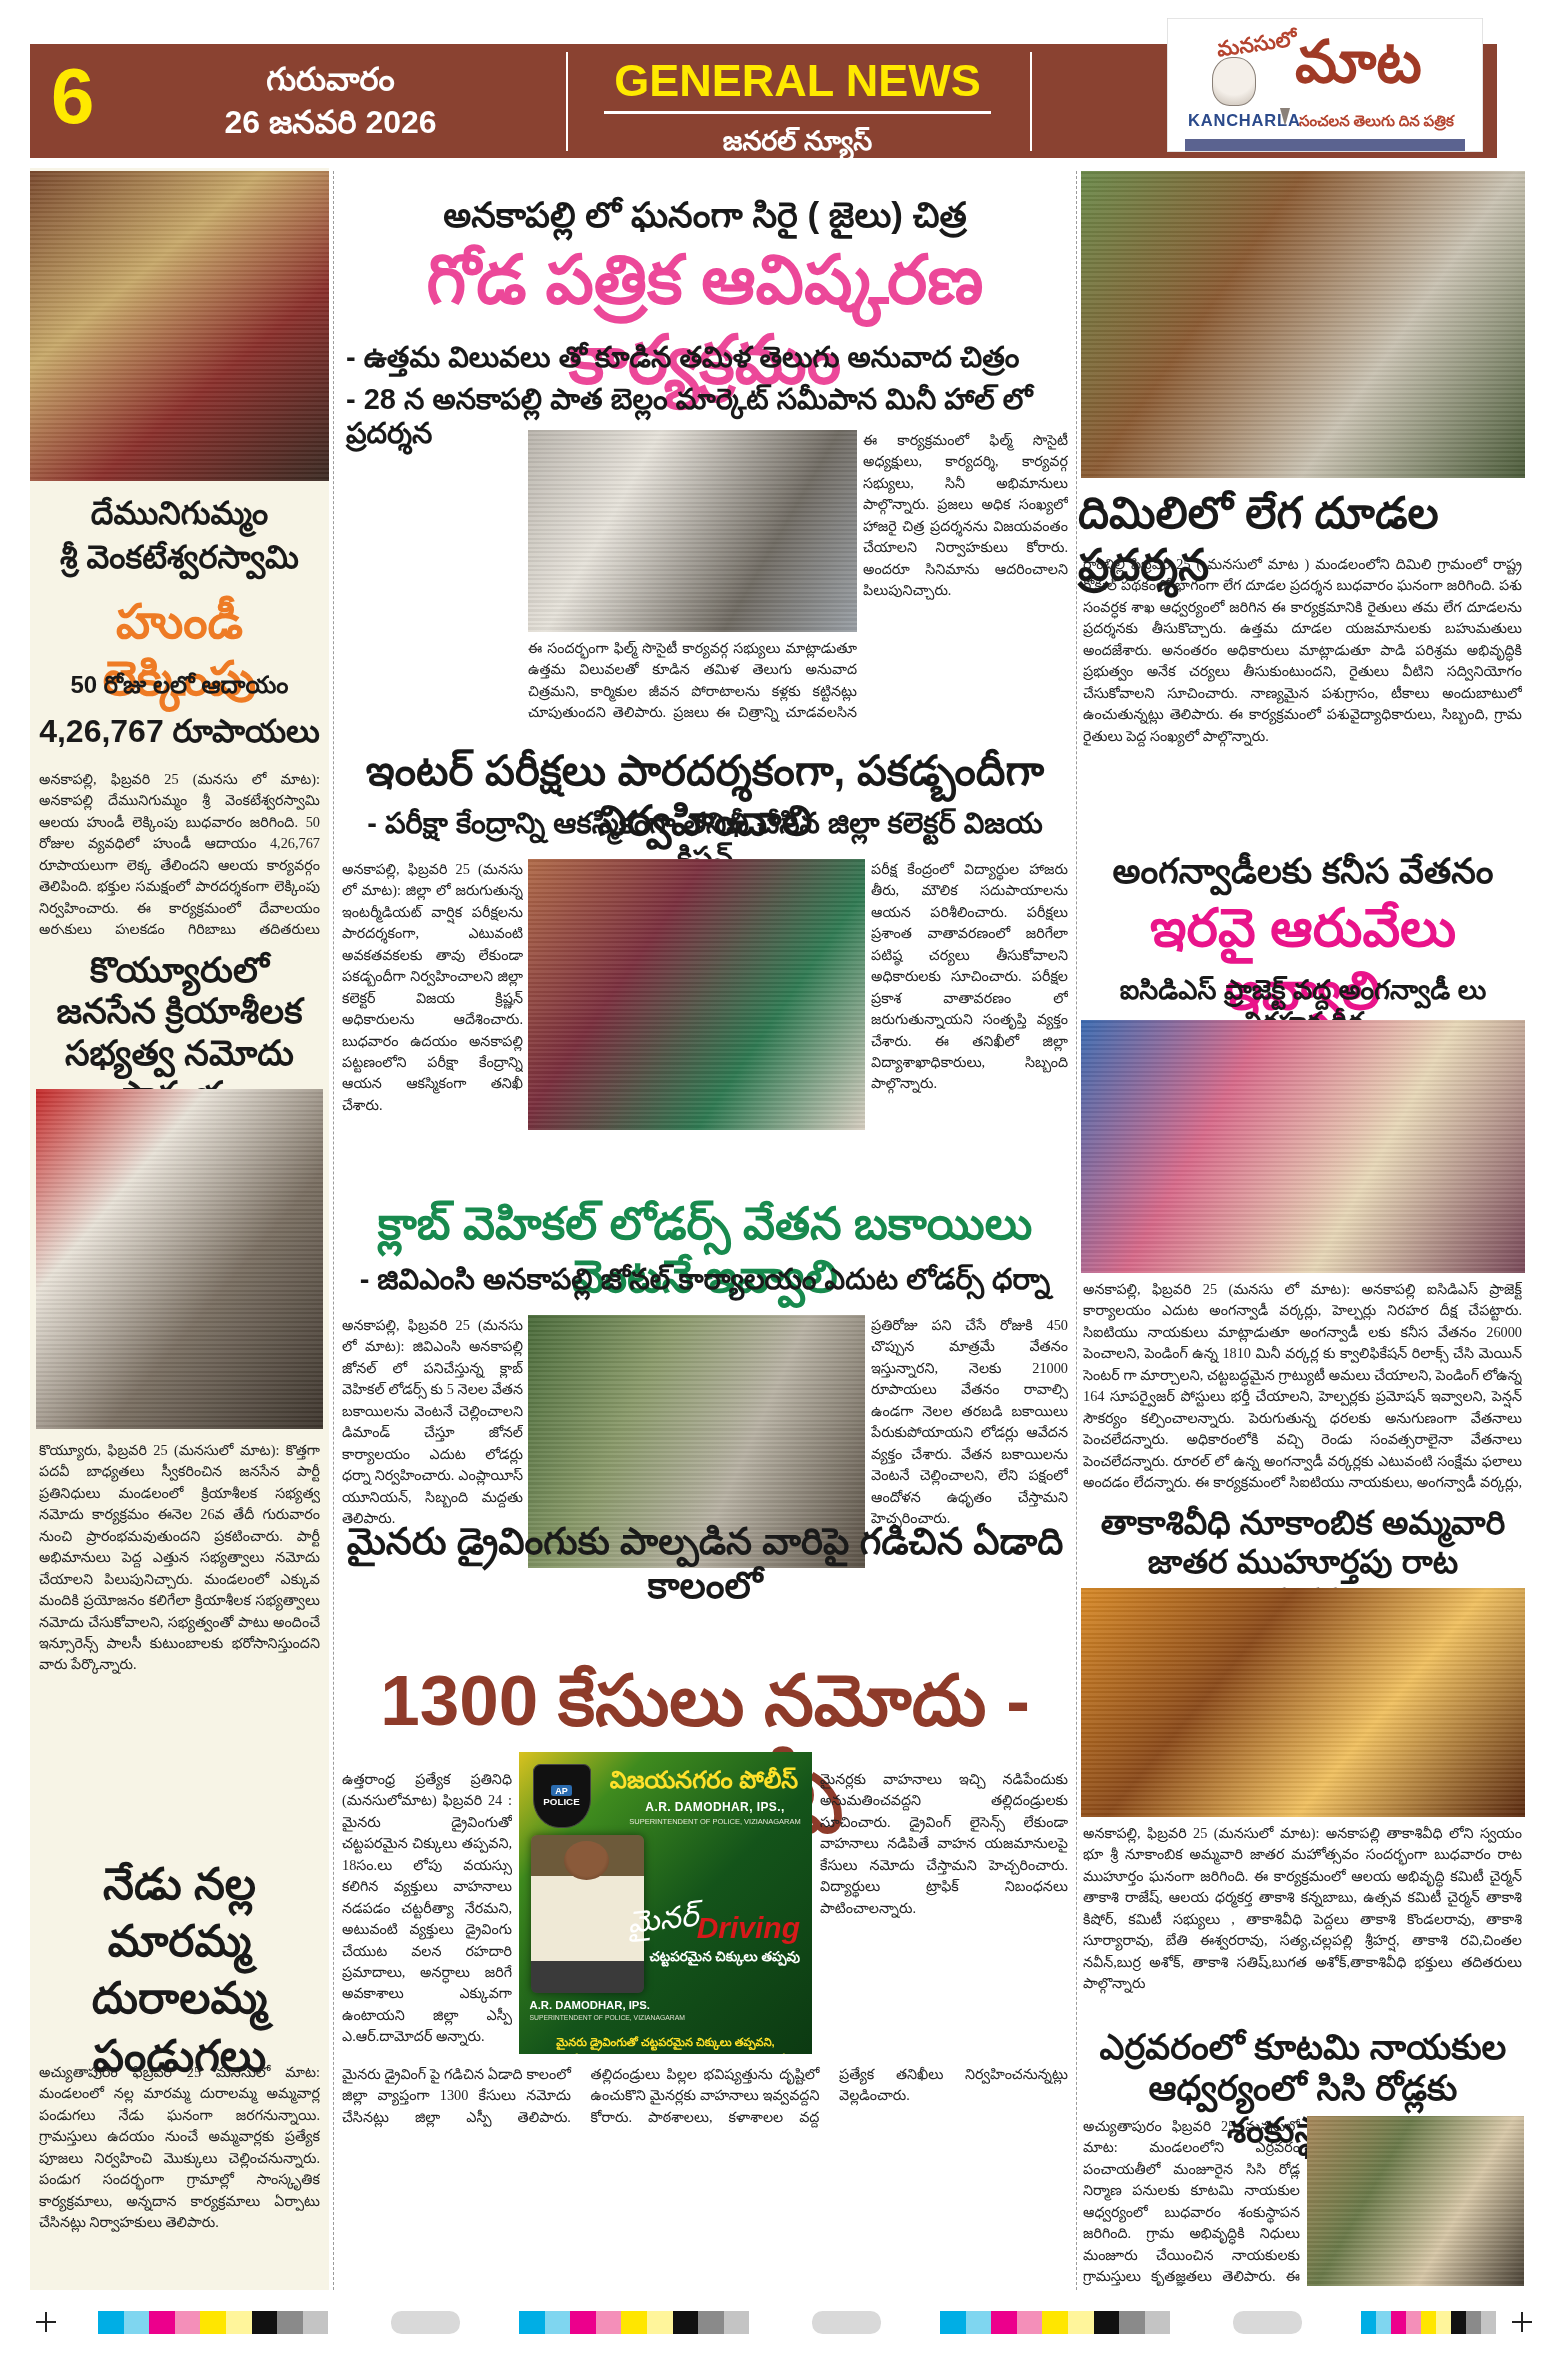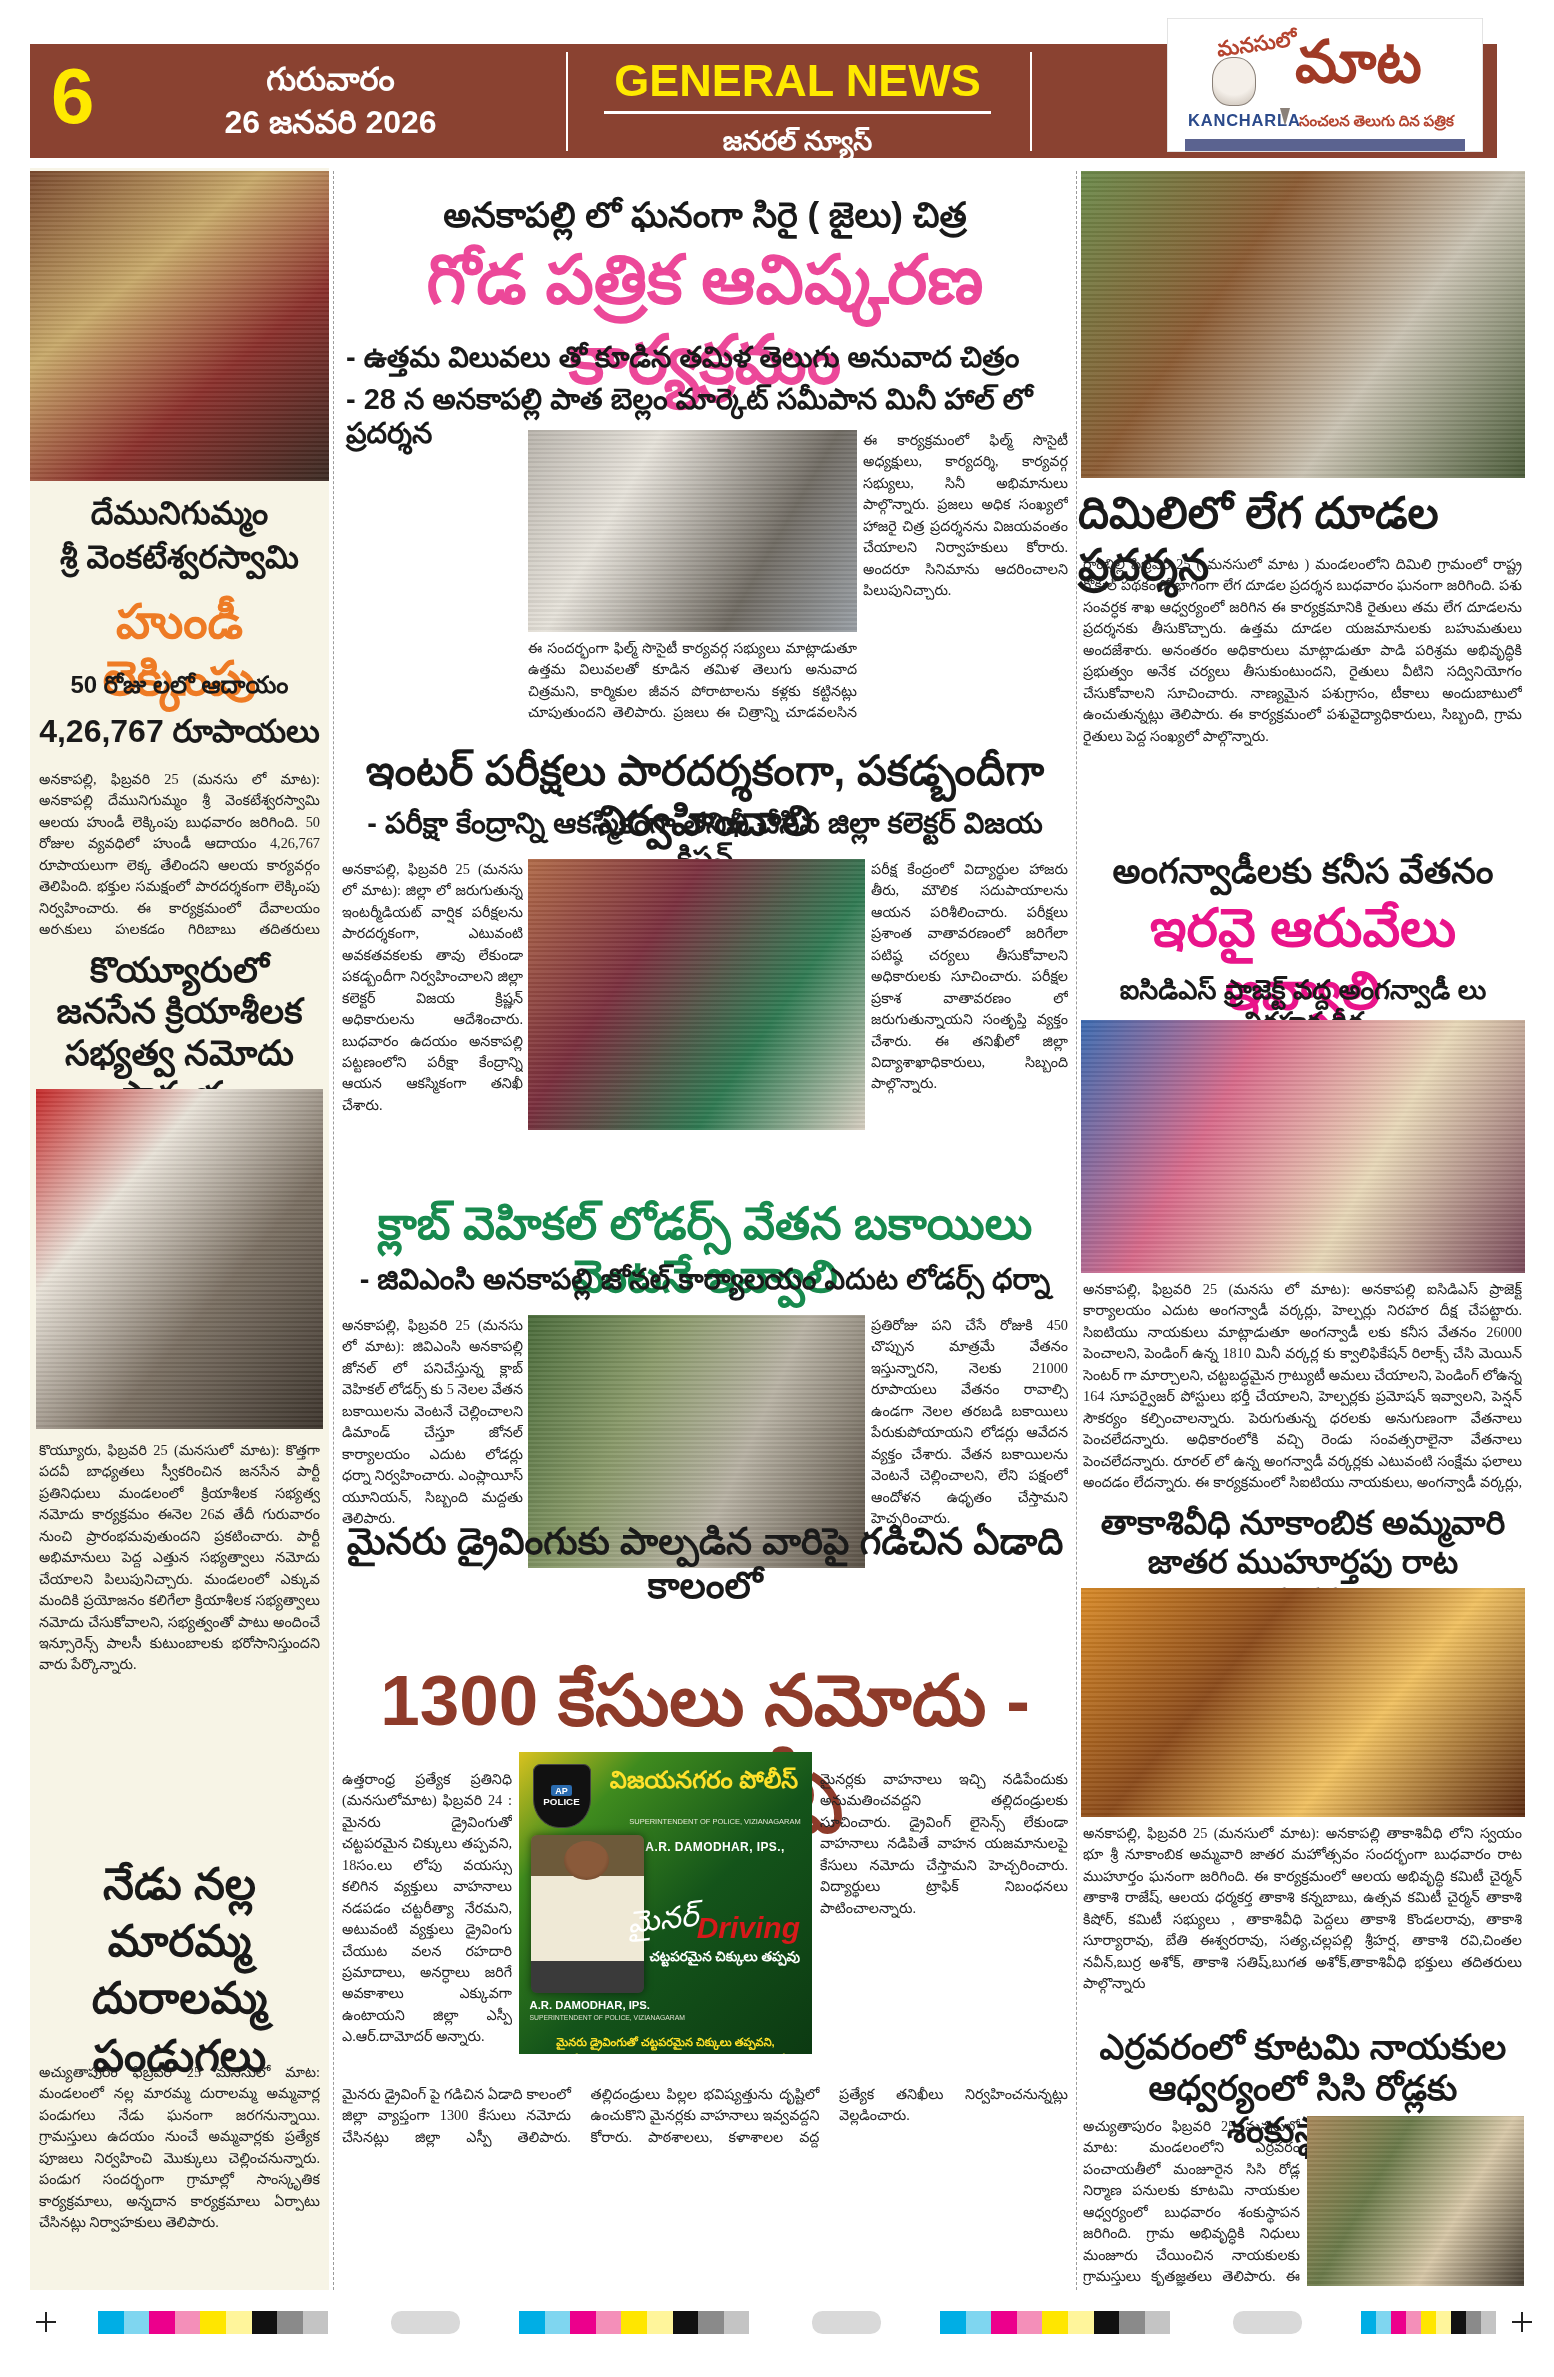--- a/index.html
+++ b/index.html
@@ -33,32 +33,32 @@
             border-right:5.3px solid transparent;border-top:18px solid #8a8078;}
   
   .leftbg{position:absolute;left:30px;top:168px;width:299px;height:2122px;background:#f7f4e6;}
   .dash{position:absolute;top:171px;height:2119px;width:0;border-left:1.5px dashed #9a9a9a;}
   
   .photo{position:absolute;background-size:cover;}
   .ph-grain{width:100%;height:100%;background:
       repeating-linear-gradient(0deg,rgba(255,255,255,.06) 0 2.3px,rgba(0,0,0,.05) 2.3px 4.5px);}
   .khead{font-family:"Liberation Sans",sans-serif;font-weight:bold;text-align:center;line-height:1.18;}
   .body-te{font-size:14.3px;line-height:1.5;text-align:justify;color:#222;}
-  .cols3{column-count:3;column-gap:19.6px;margin-top:20px;}
+  .cols3{column-count:3;column-gap:19.6px;}
   
   .poster{position:absolute;background:linear-gradient(135deg,#d9c21f 0%,#3f8b1e 22%,#14541a 55%,#0c3a12 100%);
           overflow:hidden;font-family:"Liberation Sans",sans-serif;}
   .poster .badge{position:absolute;left:13.5px;top:12px;width:56px;height:62px;background:#111;
           border-radius:7.5px 7.5px 45% 45%;display:flex;flex-direction:column;align-items:center;justify-content:center;
           color:#fff;font-size:9.8px;font-weight:bold;border:1.5px solid #444;}
   .poster .badge .ap{background:#2b6cb0;padding:0.8px 4.5px;border-radius:2.3px;font-size:9px;}
   .poster .title{position:absolute;left:83px;top:13.5px;right:6px;text-align:center;color:#ffe12b;
           font-size:24px;font-weight:bold;}
   .poster .officer{position:absolute;left:105px;top:48px;right:6px;text-align:center;color:#ffffff;
-          font-size:12px;font-weight:bold;letter-spacing:0.4px;margin-top:40px;}
+          font-size:12px;font-weight:bold;letter-spacing:0.4px;}
   .poster .role{position:absolute;left:105px;top:65px;right:6px;text-align:center;color:#e8e8d8;font-size:7.5px;}
   .poster .spfig{position:absolute;left:12px;top:83px;width:113px;height:158px;border-radius:6px;
           background:linear-gradient(180deg,#6d5a3a 0 26%,#efe9d6 26% 80%,#3a3a3a 80%);box-shadow:0 0 9px rgba(0,0,0,.5);}
   .poster .sphead{position:absolute;left:45px;top:89px;width:45px;height:39px;border-radius:50%;
           background:radial-gradient(circle at 50% 40%,#8a5a3a 60%,#5a3a22 95%);}
   .poster .slogan-script{position:absolute;right:113px;top:150px;color:#fff;font-size:30px;font-style:italic;
           transform:rotate(-6deg);}
   .poster .slogan-red{position:absolute;right:12px;top:159px;color:#d61a1a;font-size:30px;font-weight:bold;font-style:italic;}
   .poster .slogan-sub{position:absolute;right:12px;top:197px;color:#ffffff;font-size:13.5px;font-weight:bold;}
   .poster .pname{position:absolute;left:10.5px;top:247px;color:#fff;font-size:11.3px;font-weight:bold;}

